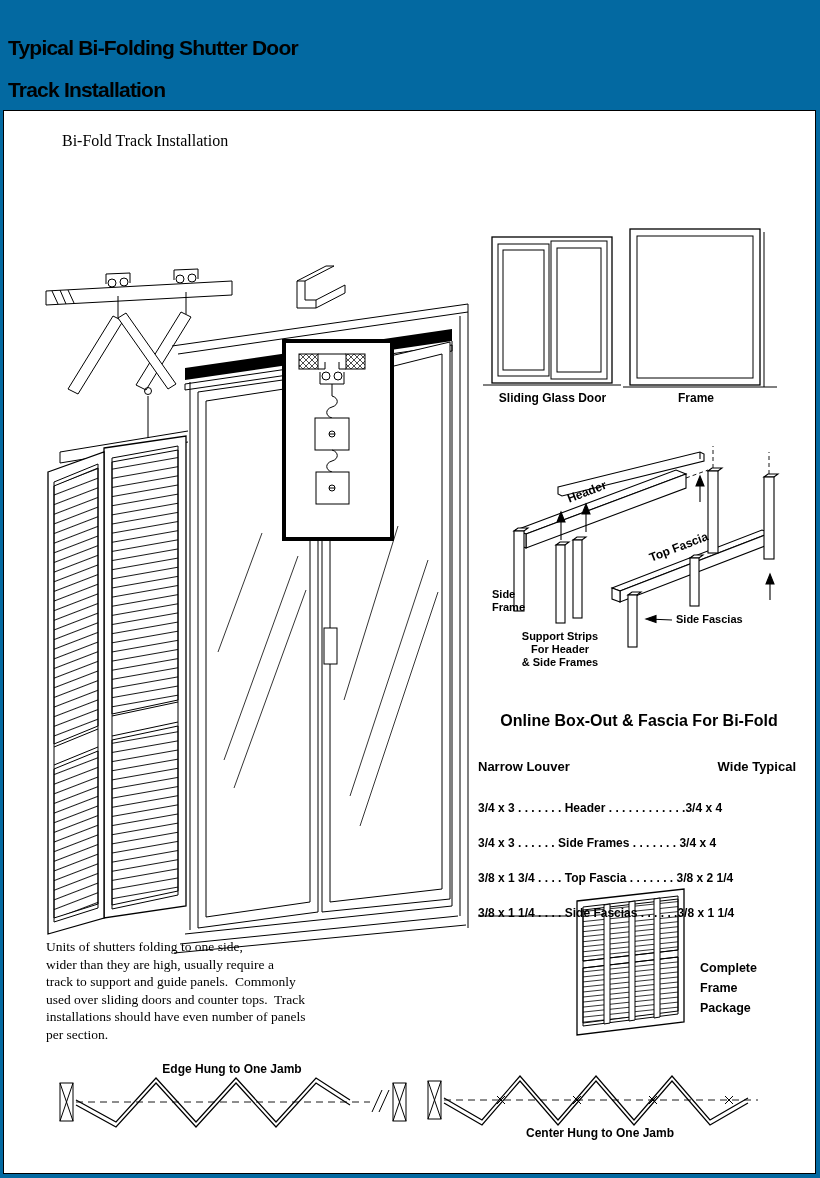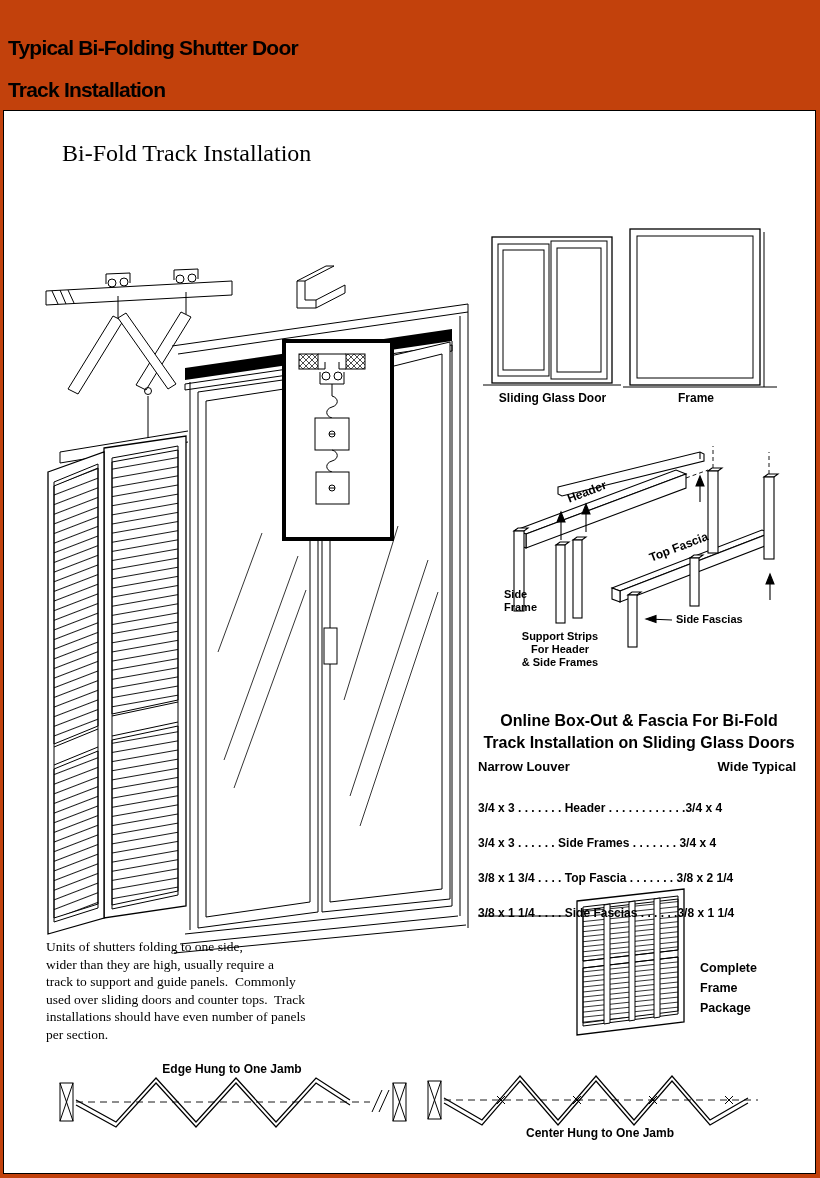--- a/index.html
+++ b/index.html
@@ -1,18 +1,18 @@
 <!DOCTYPE html>
 <html><head>
 <meta charset="utf-8">
 <style>
   * { margin:0; padding:0; box-sizing:border-box; }
   html,body { background:#fff; }
   body { font-family:"Liberation Sans", sans-serif; color:#000; }
-  .page { position:relative; width:820px; height:1178px; background:#c2410c; overflow:hidden; }
+  .page { position:relative; width:820px; height:1178px; background:#0369a1; overflow:hidden; }
   .panel { position:absolute; left:3px; top:110px; width:813px; height:1064px;
            border:1px solid #000; background:#fff; }
   svg.art { position:absolute; left:0; top:0; }
   .lbl { position:absolute; white-space:pre-line; }
   .b  { font-weight:700; }
   .title-line { position:absolute; left:8px; font-weight:700; font-size:21px;
                 letter-spacing:-0.8px; }
   .serif { font-family:"Liberation Serif", serif; }
   .ctr { text-align:center; }
   .nowrap { white-space:nowrap; }
@@ -246,36 +246,35 @@
       <line x1="444" y1="1100" x2="758" y2="1100" stroke-dasharray="7 5" stroke-width="0.9"></line>
       <path d="M444,1098 L482,1120 L520,1076 L558,1120 L596,1076 L634,1120 L672,1076 L710,1120 L748,1098" stroke-width="1.2"></path>
       <path d="M444,1103 L482,1125 L520,1081 L558,1125 L596,1081 L634,1125 L672,1081 L710,1125 L748,1103" stroke-width="1.2"></path>
       <path d="M497,1096 l8,8 M505,1096 l-8,8"></path>
       <path d="M573,1096 l8,8 M581,1096 l-8,8"></path>
       <path d="M649,1096 l8,8 M657,1096 l-8,8"></path>
       <path d="M725,1096 l8,8 M733,1096 l-8,8"></path>
     </g>
   </svg>
 
-  <div class="lbl serif" style="left:62px; top:140px; font-size:24px;text-align:right;">Bi-Fold Track Installation</div>
+  <div class="lbl serif" style="left:62px; top:132px; font-size:16px;text-align:right;">Bi-Fold Track Installation</div>
 
   <div class="lbl b s12 ctr" style="left:480px; top:391px; width:145px;">Sliding Glass Door</div>
   <div class="lbl b s12 ctr" style="left:640px; top:391px; width:112px;">Frame</div>
 
   <div class="lbl b s12 rot" style="left:568px; top:492px; transform:rotate(-21deg);">Header</div>
   <div class="lbl b s12 rot" style="left:650px; top:551px; transform:rotate(-21deg);">Top Fascia</div>
-  <div class="lbl b s11" style="left:492px; top:588px;margin-left:12px;">Side
+  <div class="lbl b s11" style="left:492px; top:588px;">Side
 Frame</div>
   <div class="lbl b s11 ctr" style="left:505px; top:630px; width:110px;">Support Strips
 For Header
 &amp; Side Frames</div>
   <div class="lbl b s11" style="left:676px; top:613px;">Side Fascias</div>
 
   <div class="lbl b s13 ctr" style="left:478px; top:710px; width:322px;">Online Box-Out &amp; Fascia For Bi-Fold</div>
-  <div class="lbl b s13 ctr" style="left:478px; top:732px; width:322px;">Track Installation on Sliding Glass Doors</div>
 
   <div class="lbl" style="left:478px; top:759px; width:318px; display:flex; justify-content:space-between;">
     <span class="b" style="font-size:13px;">Narrow Louver</span>
     <span class="b" style="font-size:13px;">Wide Typical</span>
   </div>
 
   <div class="lbl" style="left:478px; top:782px; width:330px;">
     <div class="b s125 nowrap">3/4 x 3 . . . . . . . Header . . . . . . . . . . . .3/4 x 4</div>
     <div class="b s125 nowrap">3/4 x 3 . . . . . . Side Frames . . . . . . . 3/4 x 4</div>
     <div class="b s125 nowrap">3/8 x 1 3/4 . . . . Top Fascia . . . . . . . 3/8 x 2 1/4</div>

